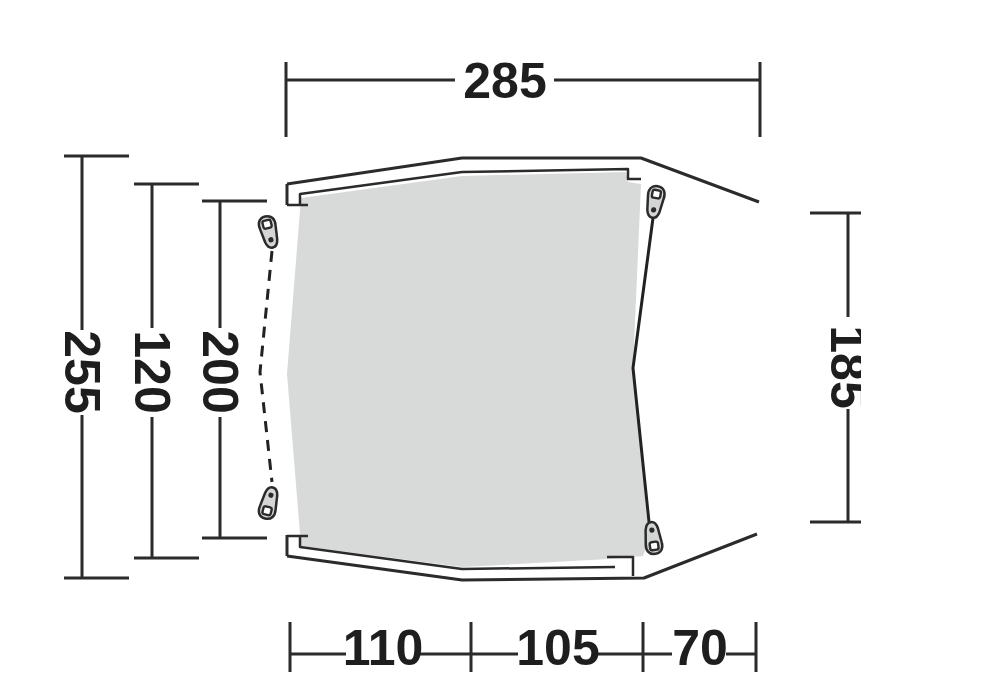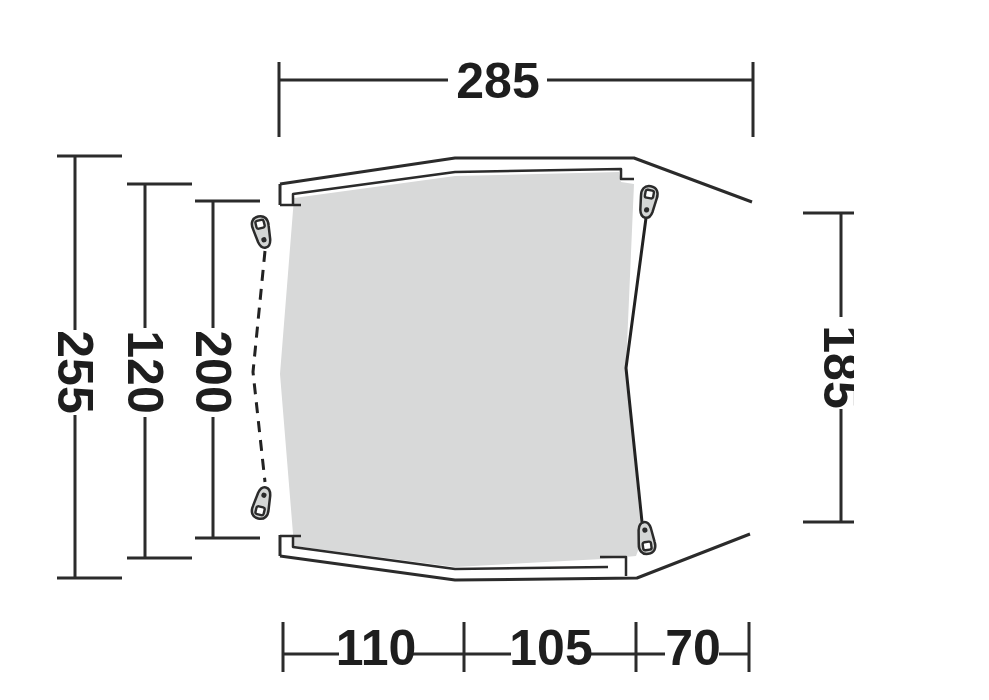--- a/index.html
+++ b/index.html
@@ -6,20 +6,21 @@
     margin: 0;
     padding: 0;
     background: #ffffff;
   }
   .stage {
     position: relative;
     width: 854px;
     height: 700px;
     background: #ffffff;
     overflow: hidden;
+    padding-left: 7px;
   }
   svg { display: block; }
   .dim-path {
     fill: none;
     stroke: #2b2b2b;
     stroke-width: 3;
   }
   .dim-label {
     font-family: "Liberation Sans", sans-serif;
     font-weight: bold;

